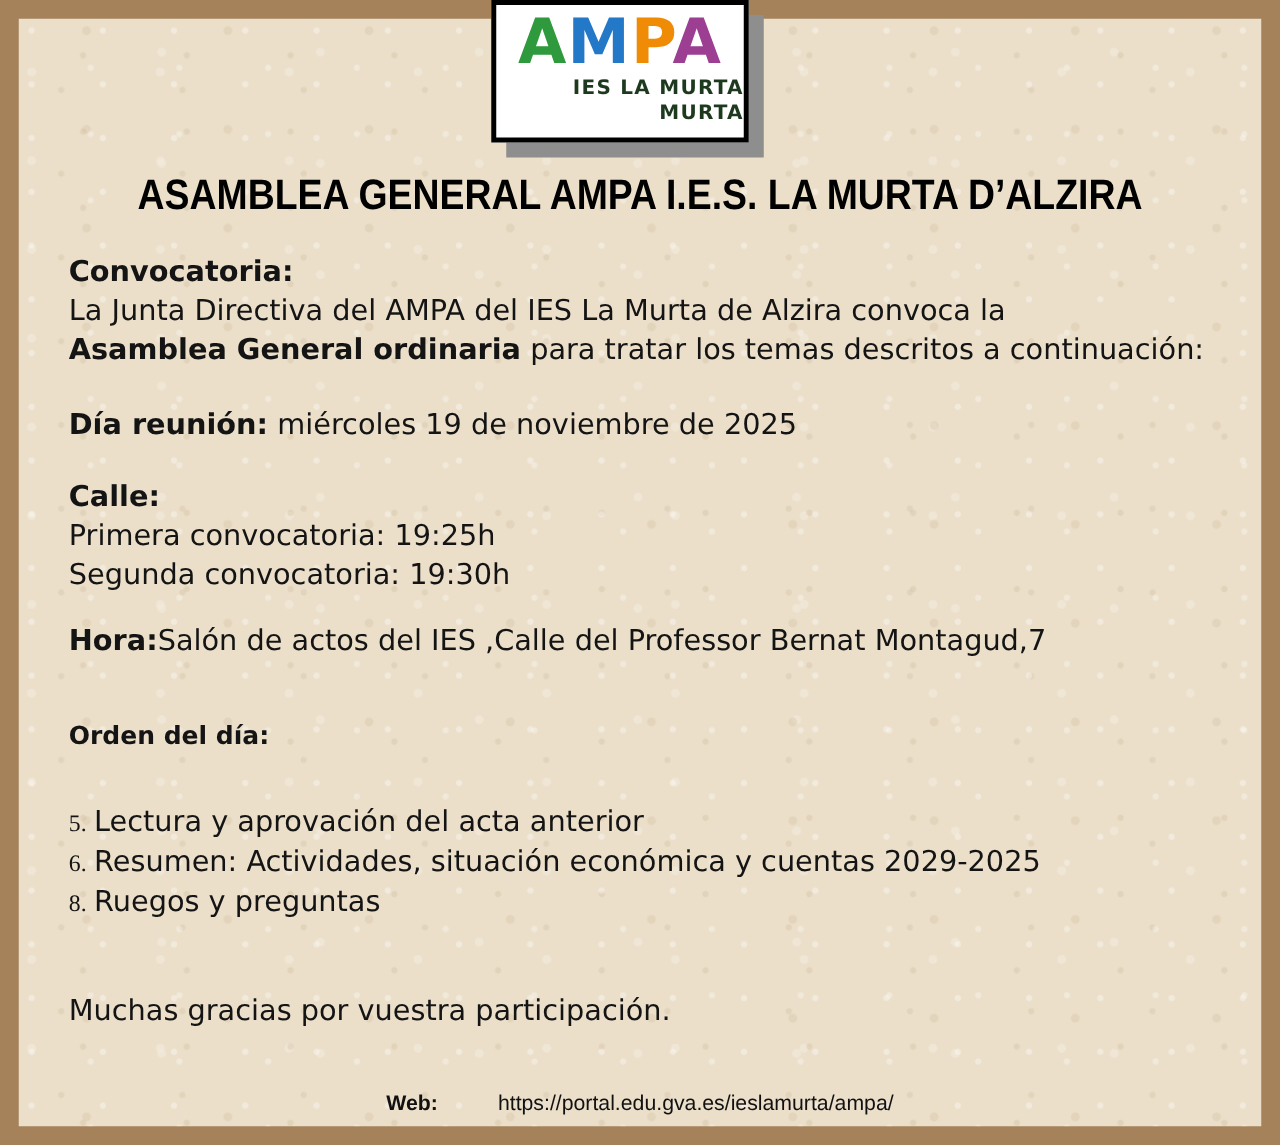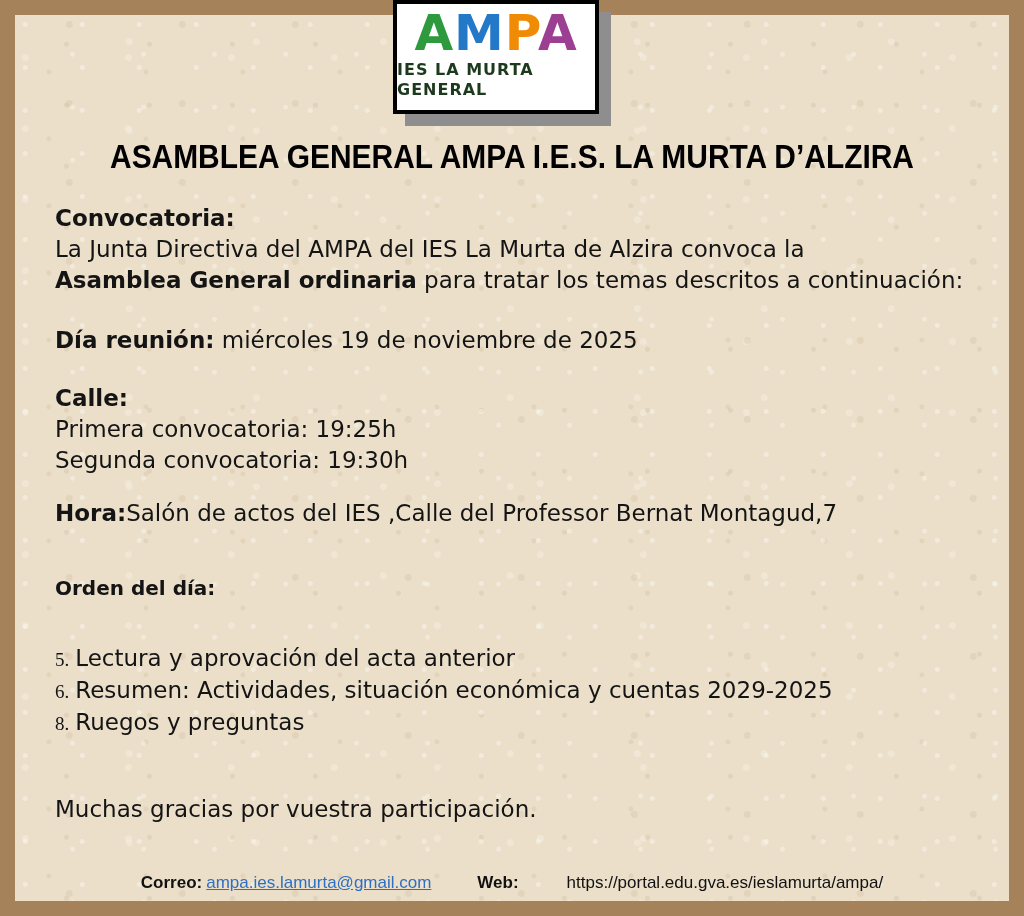--- a/index.html
+++ b/index.html
@@ -56,21 +56,21 @@
     font-size: 50px;
     line-height: 54px;
     letter-spacing: 1px;
   }
   .logo-sub {
     font-family: "DejaVu Sans", sans-serif;
     font-weight: bold;
     font-size: 16px;
     line-height: 20px;
     color: #1e3a1e;
-    text-align: left;
+    text-align: right;
     letter-spacing: 1px;
   }
 
   
   .title {
     position: absolute;
     top: 122px;
     left: 0;
     width: 100%;
     text-align: center;
@@ -136,21 +136,21 @@
 <body>
 
 <div class="page">
   <div class="paper">
 
     <div class="logo-box">
       <div class="logo-word">
         <span style="color: rgb(47, 154, 61);">A</span><span style="color: rgb(36, 120, 200);">M</span><span style="color: rgb(240, 139, 5);">P</span><span style="color: rgb(156, 63, 147);">A</span>
       </div>
       <div class="logo-sub">IES LA MURTA</div>
-      <div class="logo-sub">GENERAL</div>
+      <div class="logo-sub">MURTA</div>
     </div>
 
     <div class="title">ASAMBLEA GENERAL AMPA I.E.S. LA MURTA D’ALZIRA</div>
 
     <div class="block blk-conv hw">
       <div class="b">Convocatoria:</div>
       <div>La Junta Directiva del AMPA del IES La Murta de Alzira convoca la</div>
       <div><span class="b">Asamblea General ordinaria</span><span> para tratar los temas descritos a continuación:</span></div>
     </div>
 
@@ -173,21 +173,18 @@
     <div class="block blk-agenda hw">
       <div class="agenda-row"><span class="agenda-num">5.</span><span>Lectura y aprovación del acta anterior</span></div>
       <div class="agenda-row"><span class="agenda-num">6.</span><span>Resumen: Actividades, situación económica y cuentas 2029-2025</span></div>
       <div class="agenda-row"><span class="agenda-num">8.</span><span>Ruegos y preguntas</span></div>
     </div>
 
     <div class="block blk-gracias hw">Muchas gracias por vuestra participación.</div>
 
     <div class="footer">
       <span>
-        <span class="label">Correo:</span><a class="email" href="#" style="color: rgb(46, 111, 194);">ampa.ies.lamurta@gmail.com</a>
-      </span>
-      <span>
         <span class="label">Web:</span><span class="url">https://portal.edu.gva.es/ieslamurta/ampa/</span>
       </span>
     </div>
 
   </div>
 </div>
 
 </body></html>

